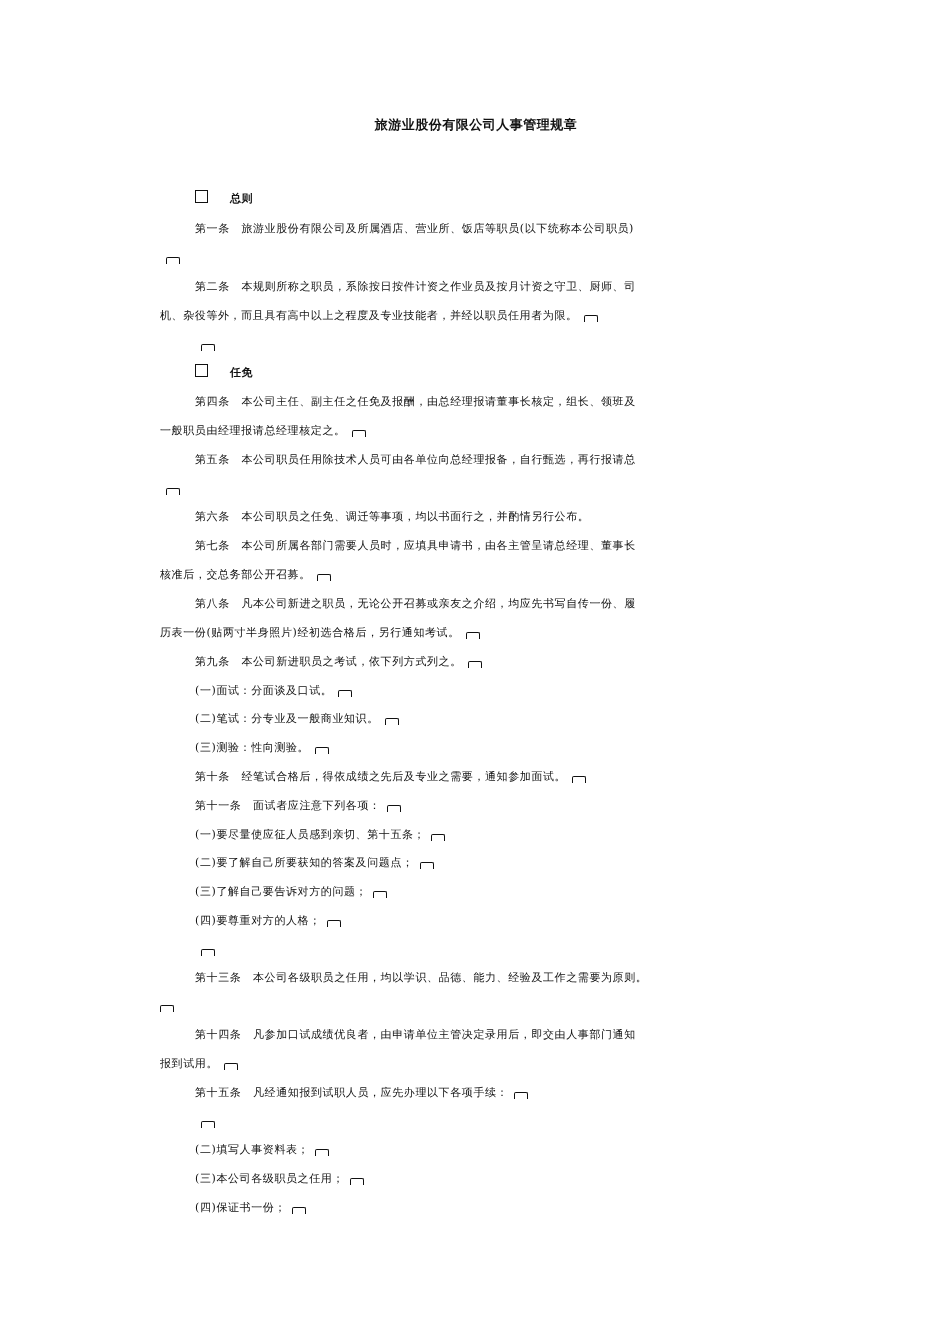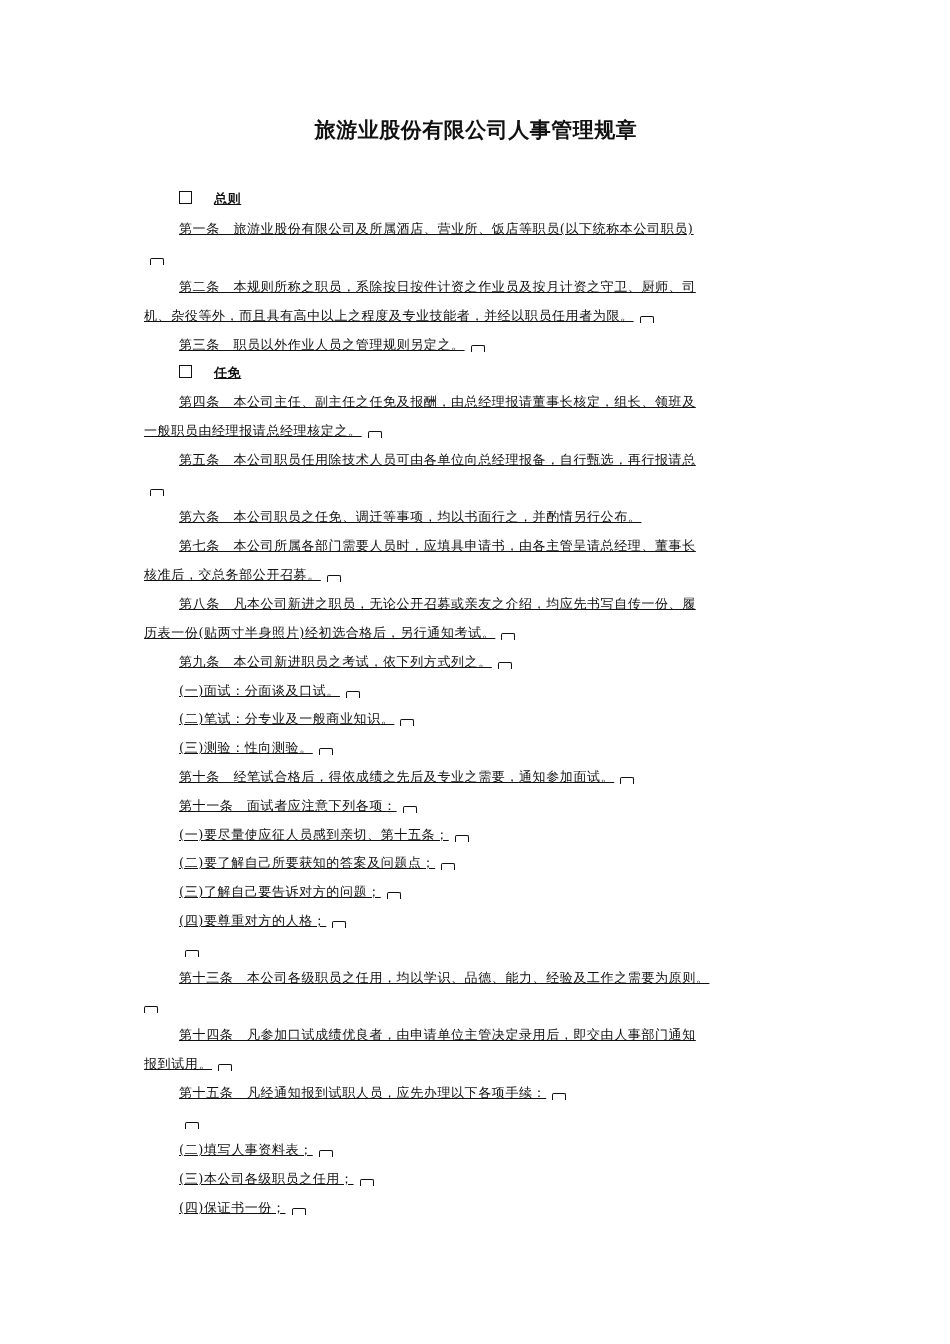--- a/index.html
+++ b/index.html
@@ -1,42 +1,42 @@
 <!DOCTYPE html>
 <html><head>
   <meta charset="utf-8">
   <style>
     html, body { margin: 0; padding: 0; background: #ffffff; }
     body { width: 950px; height: 1344px; position: relative; overflow: hidden;
       font-family: "DejaVu Serif", "Liberation Serif", serif; color: #111; }
     .page { position: absolute; left: 144px; top: 0; width: 664px; }
     .title { position: absolute; top: 116px; left: 0; width: 664px; text-align: center;
-      font-family: "DejaVu Sans", "Liberation Sans", sans-serif; font-weight: bold; font-size: 21px; letter-spacing: 0.5px; }
-    .line { position: absolute; left: 0; width: 664px; font-size: 13px; line-height: 20px; white-space: nowrap; letter-spacing: 0.6px; text-decoration: underline; }
+      font-family: "DejaVu Sans", "Liberation Sans", sans-serif; font-weight: bold; font-size: 13px; letter-spacing: 0.5px; }
+    .line { position: absolute; left: 16px; width: 664px; font-size: 11px; line-height: 20px; white-space: nowrap; letter-spacing: 0.6px; }
     .indent { padding-left: 35px; }
     .heading { font-weight: bold; }
     .box { display: inline-block; width: 11px; height: 11px; border: 1.5px solid #111; vertical-align: -1px; margin-right: 22px; }
     .pm { display: inline-block; width: 12px; height: 6px; border: 1.5px solid #111; border-bottom: none;
       border-radius: 2px 2px 0 0; margin-left: 6px; vertical-align: -3px; }
   </style>
 </head>
 <body>
 
 <div class="page">
   <div class="title">旅游业股份有限公司人事管理规章</div>
 
   <div class="line indent heading" style="top:189px">
     <span class="box"></span><span>总则</span>
   </div>
 
   <div class="line indent" style="top:219px"><span>第一条　旅游业股份有限公司及所属酒店、营业所、饭店等职员(以下统称本公司职员)</span></div>
   <div class="line" style="top:248px"><span class="pm"></span></div>
   <div class="line indent" style="top:277px"><span>第二条　本规则所称之职员，系除按日按件计资之作业员及按月计资之守卫、厨师、司</span></div>
   <div class="line" style="top:306px"><span>机、杂役等外，而且具有高中以上之程度及专业技能者，并经以职员任用者为限。</span><span class="pm"></span></div>
-  <div class="line indent" style="top:335px"><span>第三条　职员以外作业人员之管理规则另定之。</span><span class="pm"></span></div>
+  <div class="line indent" style="top:335px"><span class="pm"></span></div>
 
   <div class="line indent heading" style="top:363px">
     <span class="box"></span><span>任免</span>
   </div>
 
   <div class="line indent" style="top:392px"><span>第四条　本公司主任、副主任之任免及报酬，由总经理报请董事长核定，组长、领班及</span></div>
   <div class="line" style="top:421px"><span>一般职员由经理报请总经理核定之。</span><span class="pm"></span></div>
   <div class="line indent" style="top:450px"><span>第五条　本公司职员任用除技术人员可由各单位向总经理报备，自行甄选，再行报请总</span></div>
   <div class="line" style="top:479px"><span class="pm"></span></div>
   <div class="line indent" style="top:507px"><span>第六条　本公司职员之任免、调迁等事项，均以书面行之，并酌情另行公布。</span></div>

